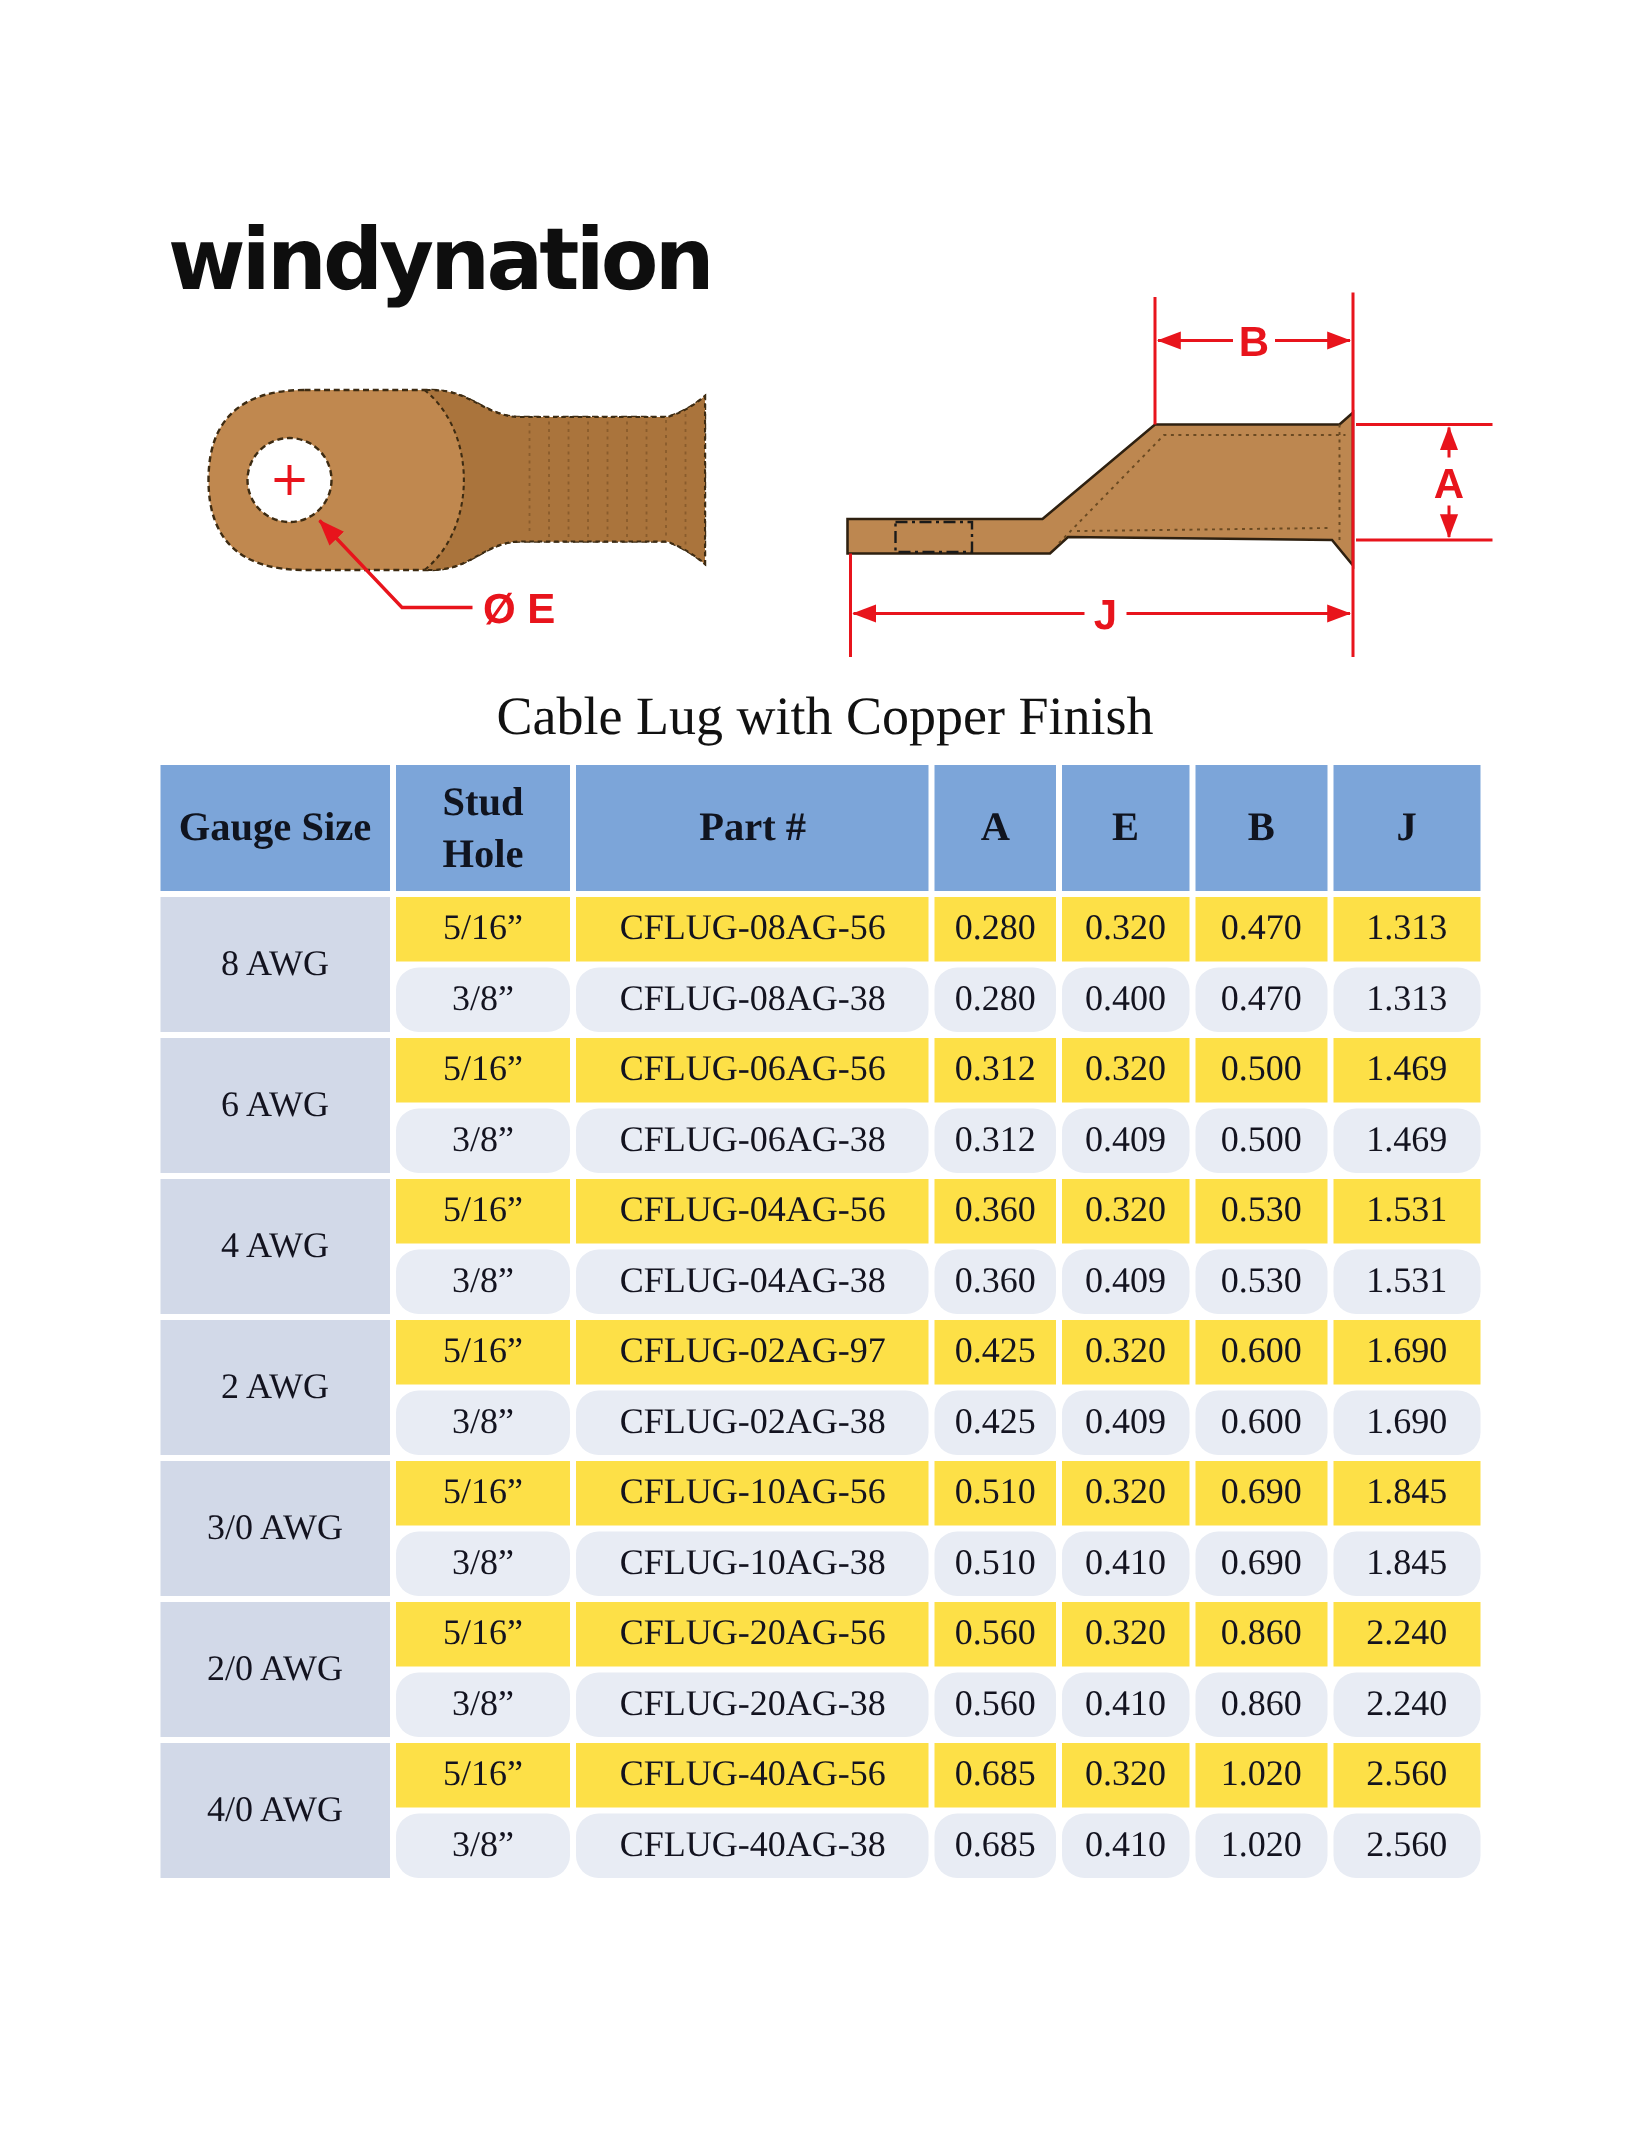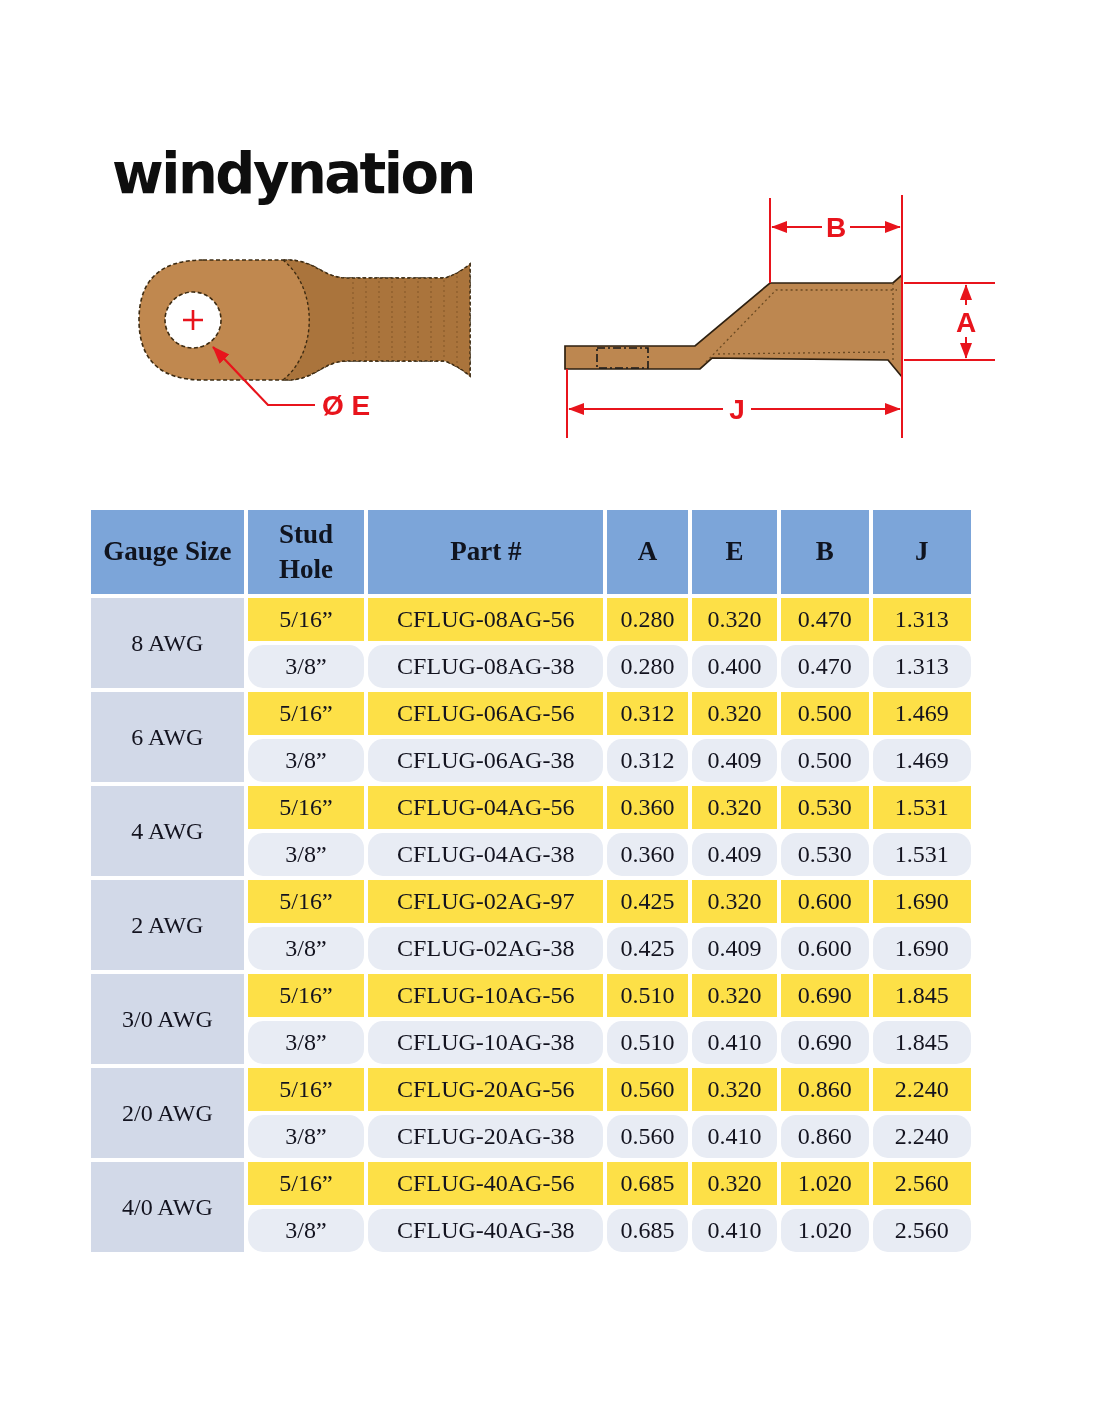--- a/index.html
+++ b/index.html
@@ -41,21 +41,21 @@
     margin:0;
     text-align:center;
     font-size:36px;
     font-weight:400;
     color:#111111;
     font-family:"Liberation Serif", serif;
   }
   
   table.spec{
     position:absolute;
-    left:87px;
+    left:103px;
     top:506px;
     width:888px;
     border-collapse:separate;
     border-spacing:4px;
     table-layout:fixed;
   }
   table.spec th{
     background:#7ca5d9;
     color:#10141f;
     font-size:27px;
@@ -146,20 +146,21 @@
 
     <g fill="#ffffff">
       <rect x="272" y="26" width="28" height="31"></rect>
       <rect x="173" y="208" width="28" height="31"></rect>
     </g>
     <text class="dim-label" x="286" y="52" text-anchor="middle">B</text>
     <text class="dim-label" x="416" y="147" text-anchor="middle">A</text>
     <text class="dim-label" x="187" y="234" text-anchor="middle">J</text>
   </svg>
 
+  <h1 class="title">Cable Lug with Copper Finish</h1>
 
   <table class="spec">
     <colgroup>
       <col style="width:152px">
         <col style="width:116px">
         <col style="width:234px">
       <col style="width:80px">
         <col style="width:85px">
         <col style="width:87px">
         <col style="width:98px">

